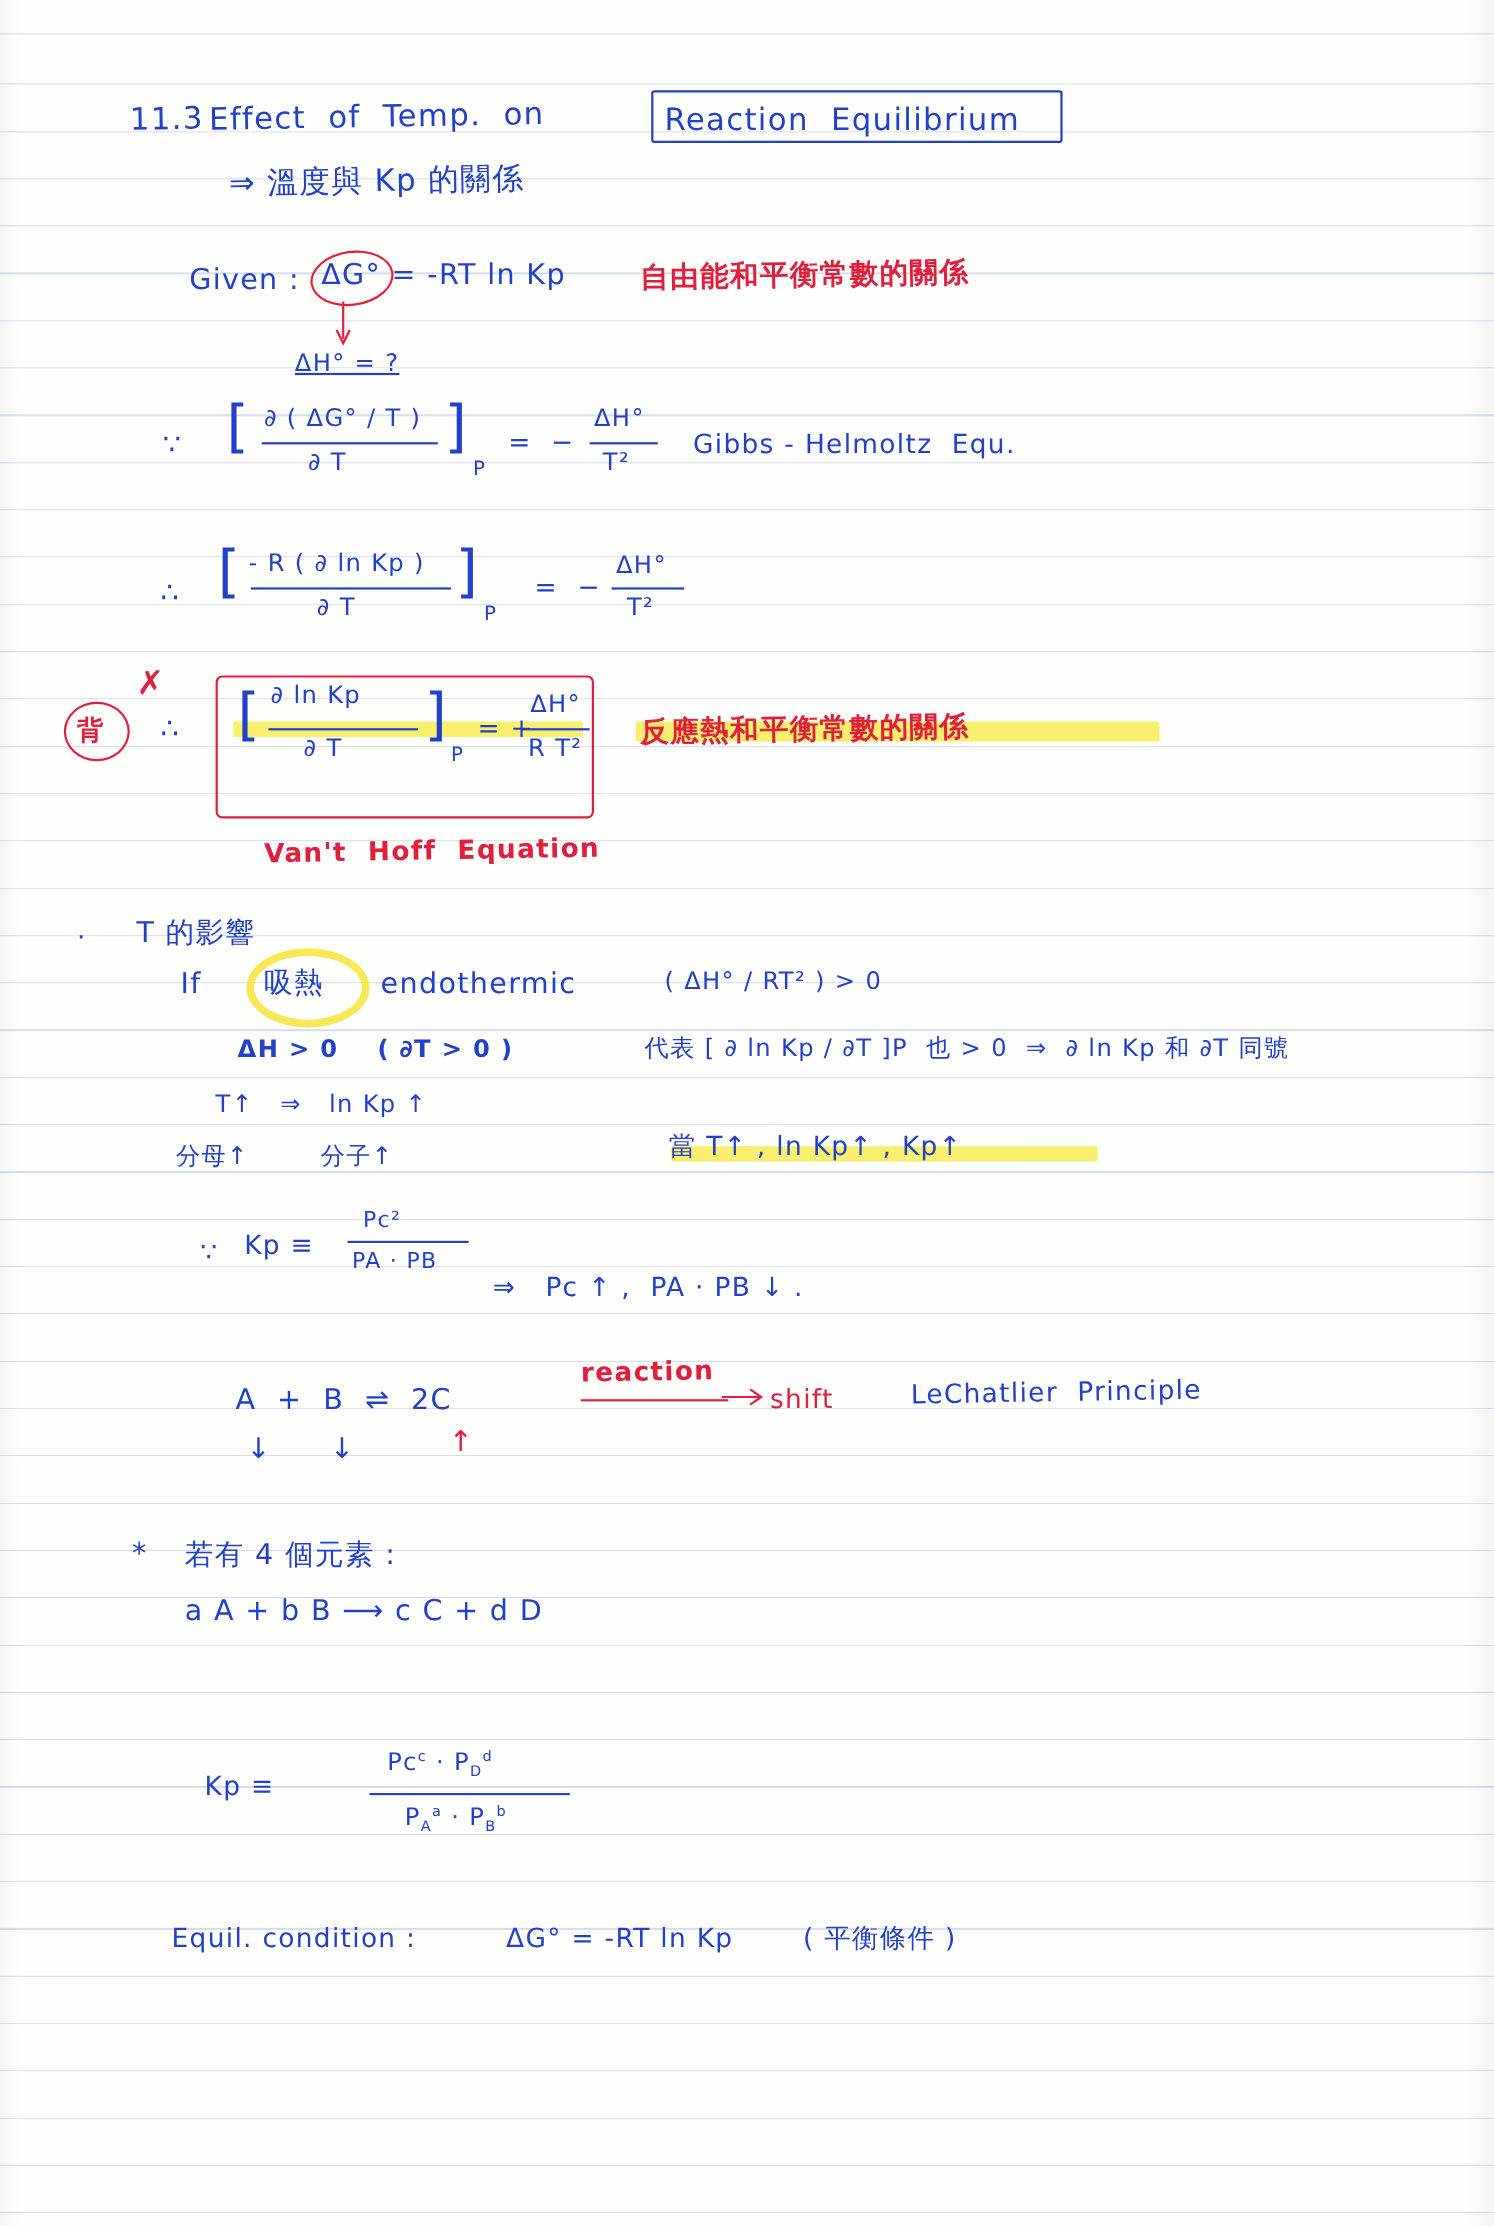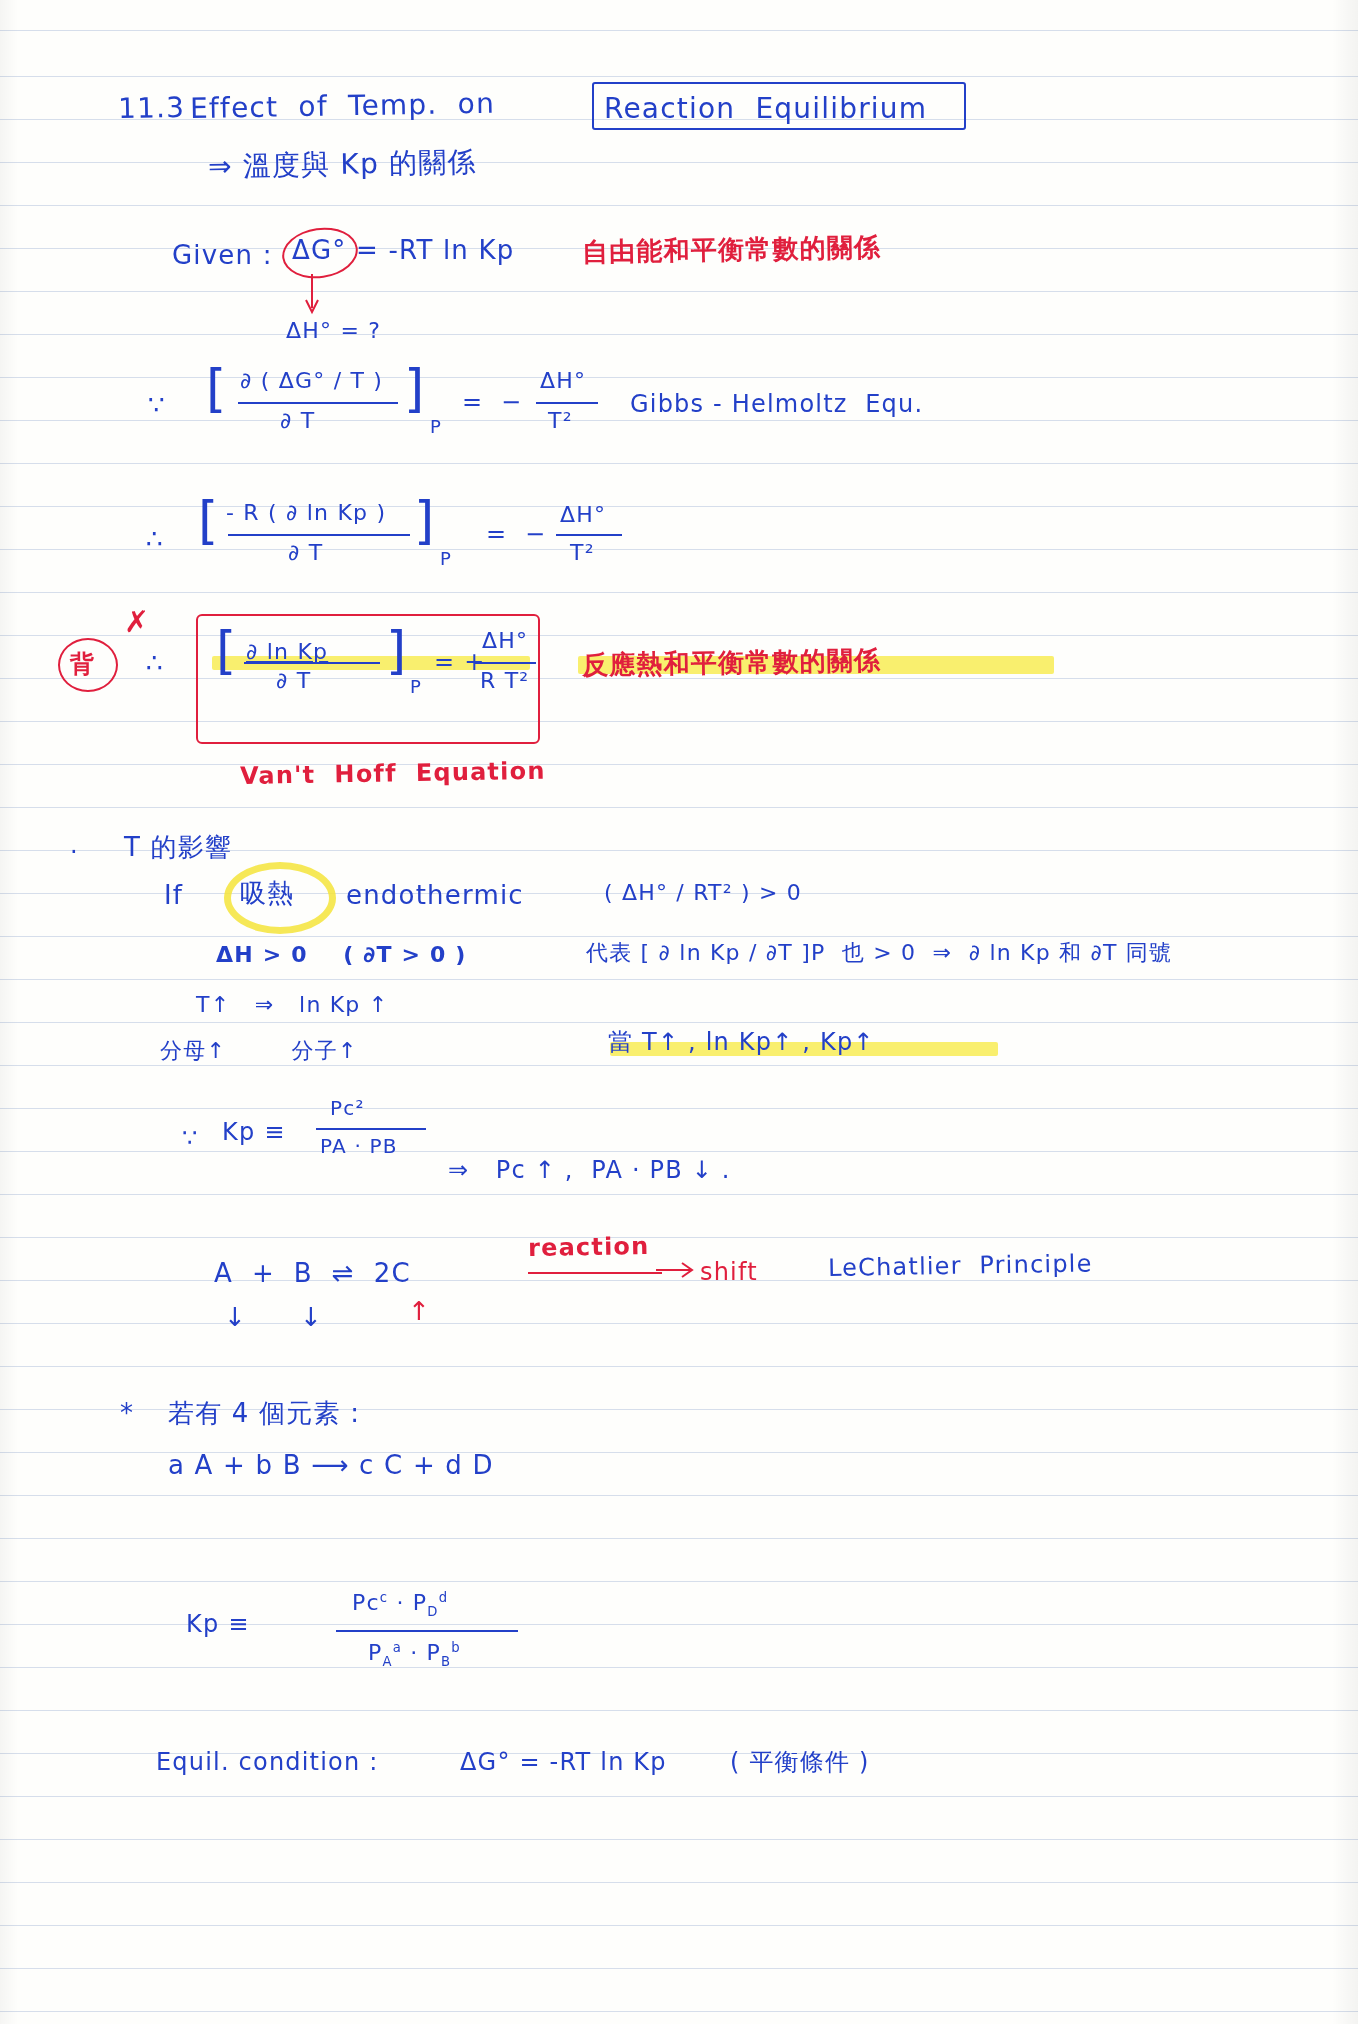--- a/index.html
+++ b/index.html
@@ -92,21 +92,21 @@
 
   <div class="hw blue f26" style="left:172px;top:240px;">Given :</div>
   <div class="circle-red" style="left:282px;top:228px;width:72px;height:46px;transform:rotate(-8deg);"></div>
   <div class="hw blue f26" style="left:292px;top:235px;">ΔG° = -RT ln Kp</div>
   <div class="hw red f26 rot-1" style="left:582px;top:235px;font-weight:600;">自由能和平衡常數的關係</div>
 
   <svg style="position:absolute;left:300px;top:272px;" width="36" height="48">
     <path d="M12 2 L12 36" stroke="#e01f3d" stroke-width="2" fill="none"></path>
     <path d="M6 28 L12 40 L18 28" stroke="#e01f3d" stroke-width="2" fill="none"></path>
   </svg>
-  <div class="hw blue f22" style="left:286px;top:318px;">ΔH° = ?</div>
+  <div class="hw blue f22" style="left:268px;top:318px;text-decoration:underline;">ΔH° = ?</div>
 
   <div class="hw blue f26" style="left:148px;top:390px;">∵</div>
   <div class="hw blue" style="left:206px;top:362px;font-size:52px;line-height:1;">[</div>
   <div class="hw blue f22" style="left:240px;top:368px;">∂ ( ΔG° / T )</div>
   <div style="position:absolute;left:238px;top:402px;width:160px;height:2px;background:#2340c8;"></div>
   <div class="hw blue f22" style="left:280px;top:408px;">∂ T</div>
   <div class="hw blue" style="left:404px;top:362px;font-size:52px;line-height:1;">]</div>
   <div class="hw blue f18" style="left:430px;top:416px;">P</div>
   <div class="hw blue f24" style="left:462px;top:388px;">=  −</div>
   <div class="hw blue f22" style="left:540px;top:368px;">ΔH°</div>
@@ -128,21 +128,21 @@
 
   <div class="circle-red" style="left:58px;top:638px;width:56px;height:50px;"></div>
   <div class="hw red f24" style="left:70px;top:648px;font-weight:600;">背</div>
   <div class="star-red" style="left:124px;top:604px;">✗</div>
   <div class="hw blue f26" style="left:146px;top:648px;">∴</div>
 
   <div class="box-red" style="left:196px;top:614px;width:340px;height:126px;"></div>
   <div class="hl" style="left:212px;top:656px;width:318px;height:14px;"></div>
 
   <div class="hw blue" style="left:216px;top:624px;font-size:52px;line-height:1;">[</div>
-  <div class="hw blue f22" style="left:246px;top:639px;text-decoration:underline;">∂ ln Kp</div>
+  <div class="hw blue f22" style="left:246px;top:620px;">∂ ln Kp</div>
   <div style="position:absolute;left:244px;top:662px;width:136px;height:2px;background:#2340c8;"></div>
   <div class="hw blue f22" style="left:276px;top:668px;">∂ T</div>
   <div class="hw blue" style="left:386px;top:624px;font-size:52px;line-height:1;">]</div>
   <div class="hw blue f18" style="left:410px;top:676px;">P</div>
   <div class="hw blue f24" style="left:434px;top:648px;">= +</div>
   <div class="hw blue f22" style="left:482px;top:628px;">ΔH°</div>
   <div style="position:absolute;left:474px;top:662px;width:62px;height:2px;background:#2340c8;"></div>
   <div class="hw blue f22" style="left:480px;top:668px;">R T²</div>
 
   <div class="hl" style="left:578px;top:656px;width:476px;height:18px;"></div>

